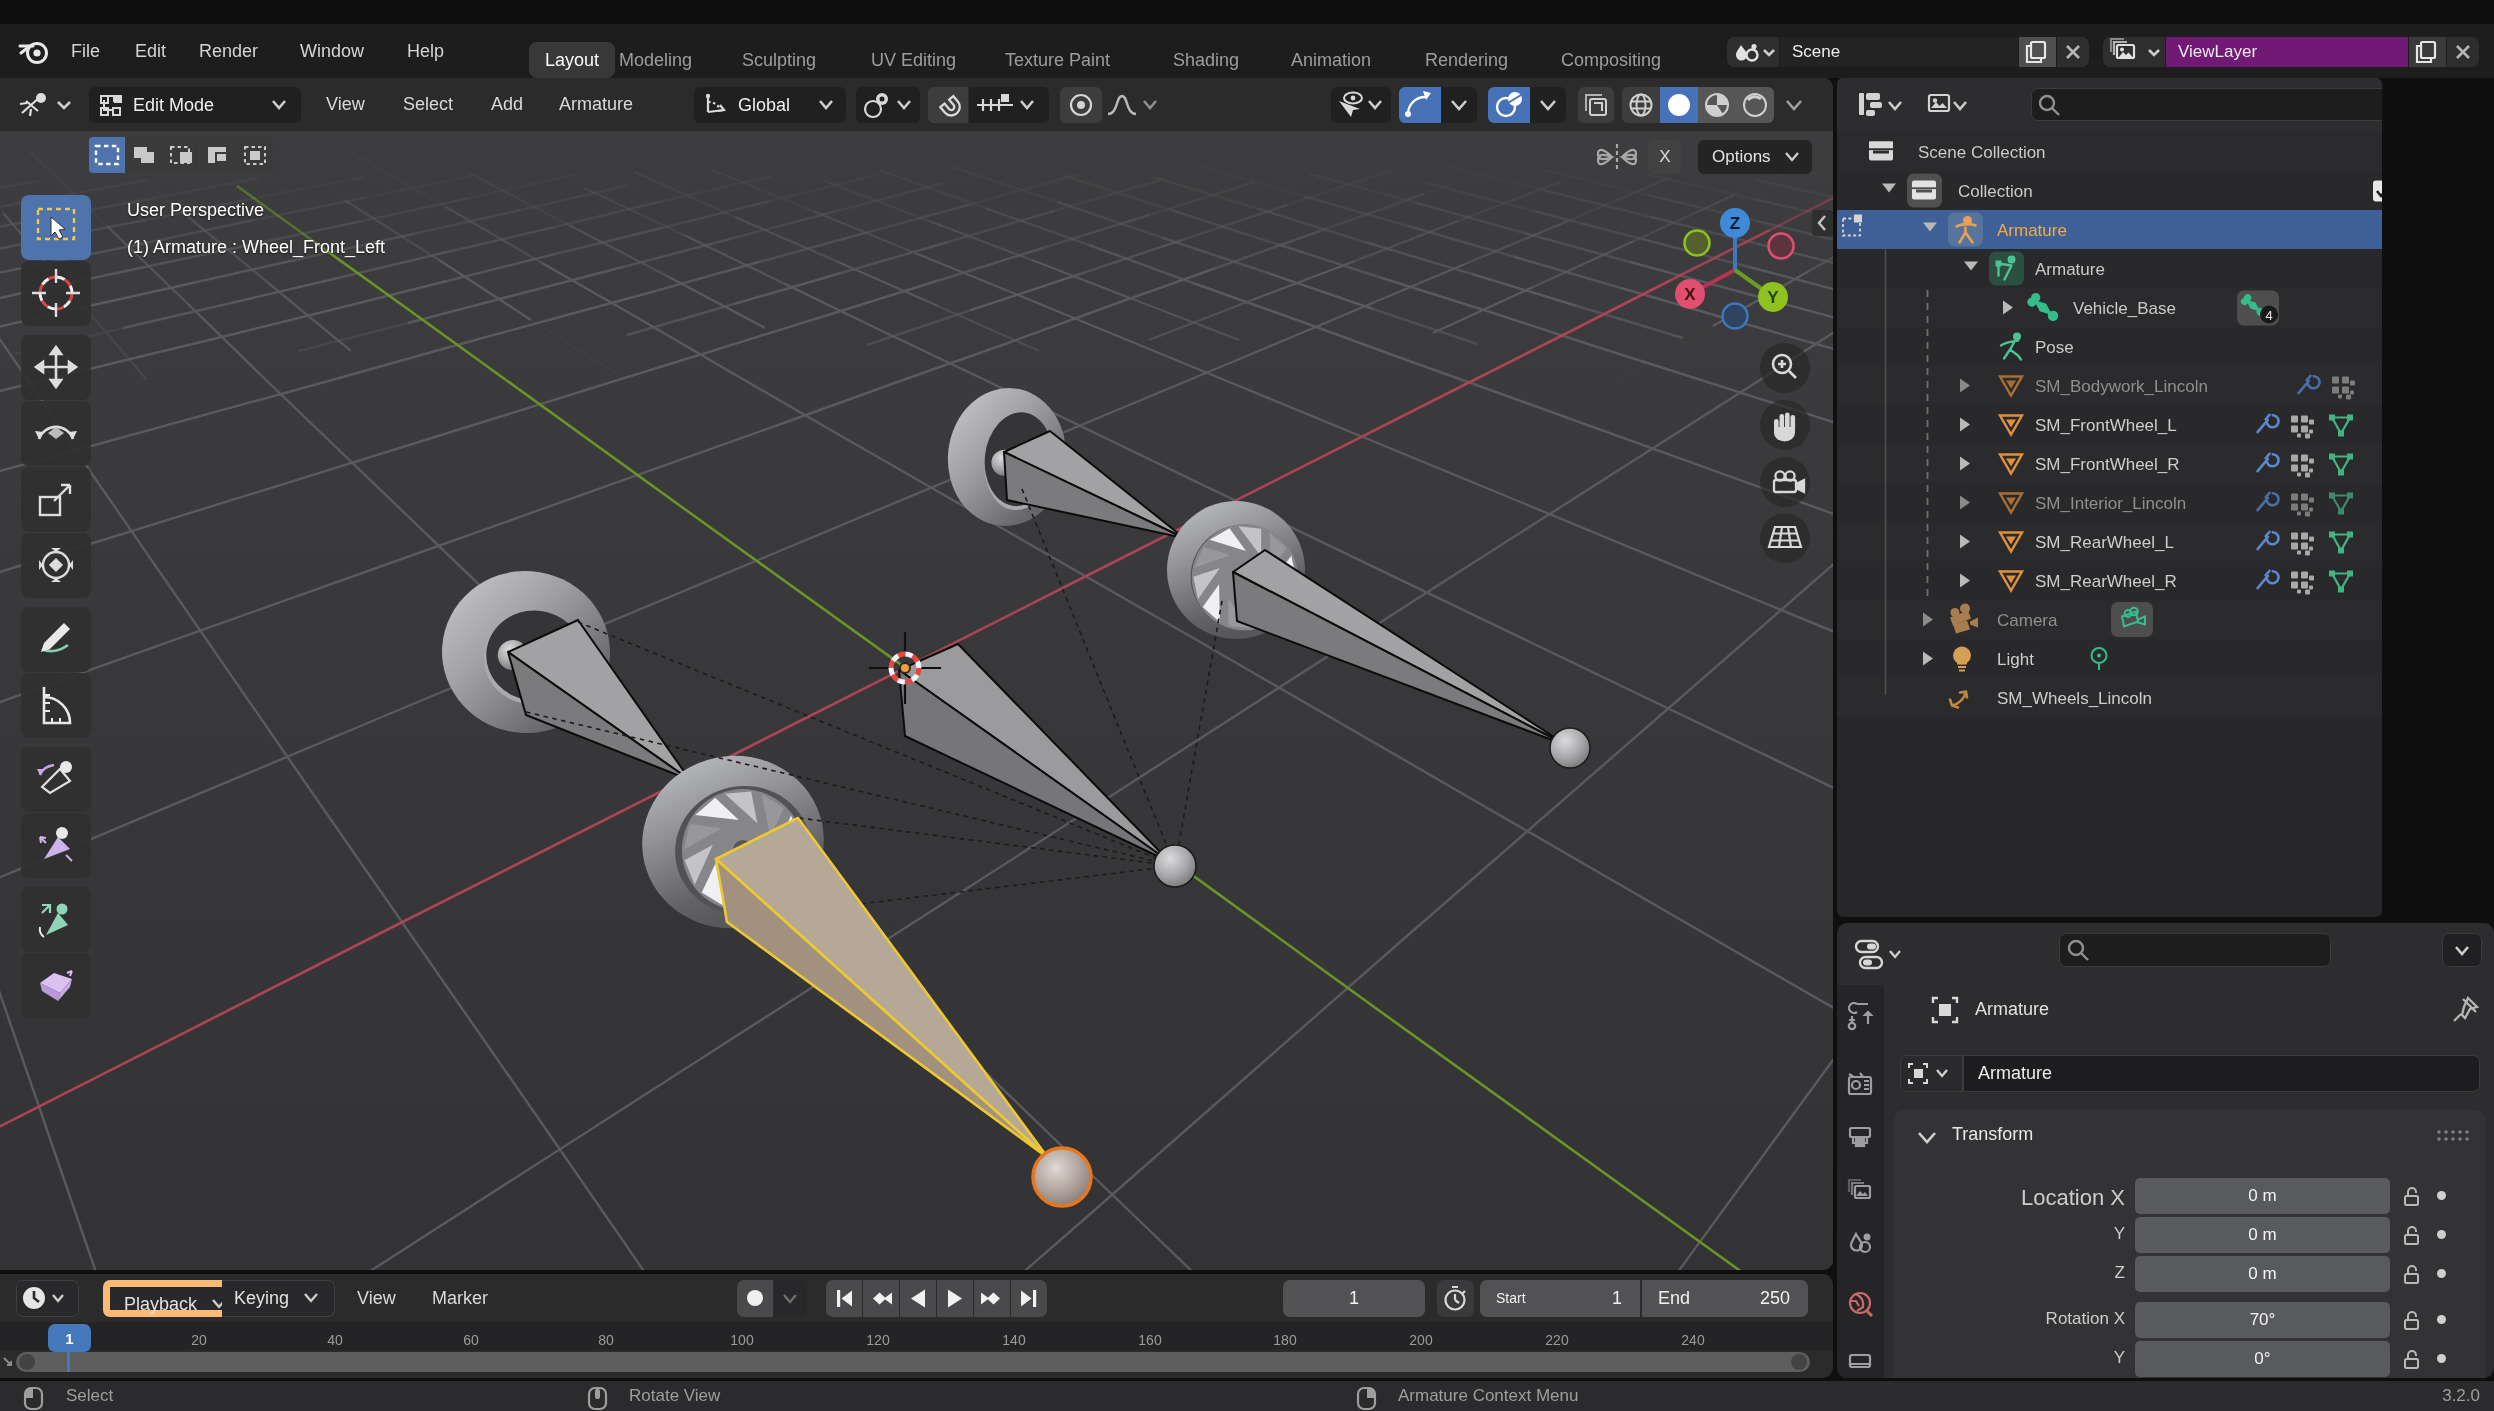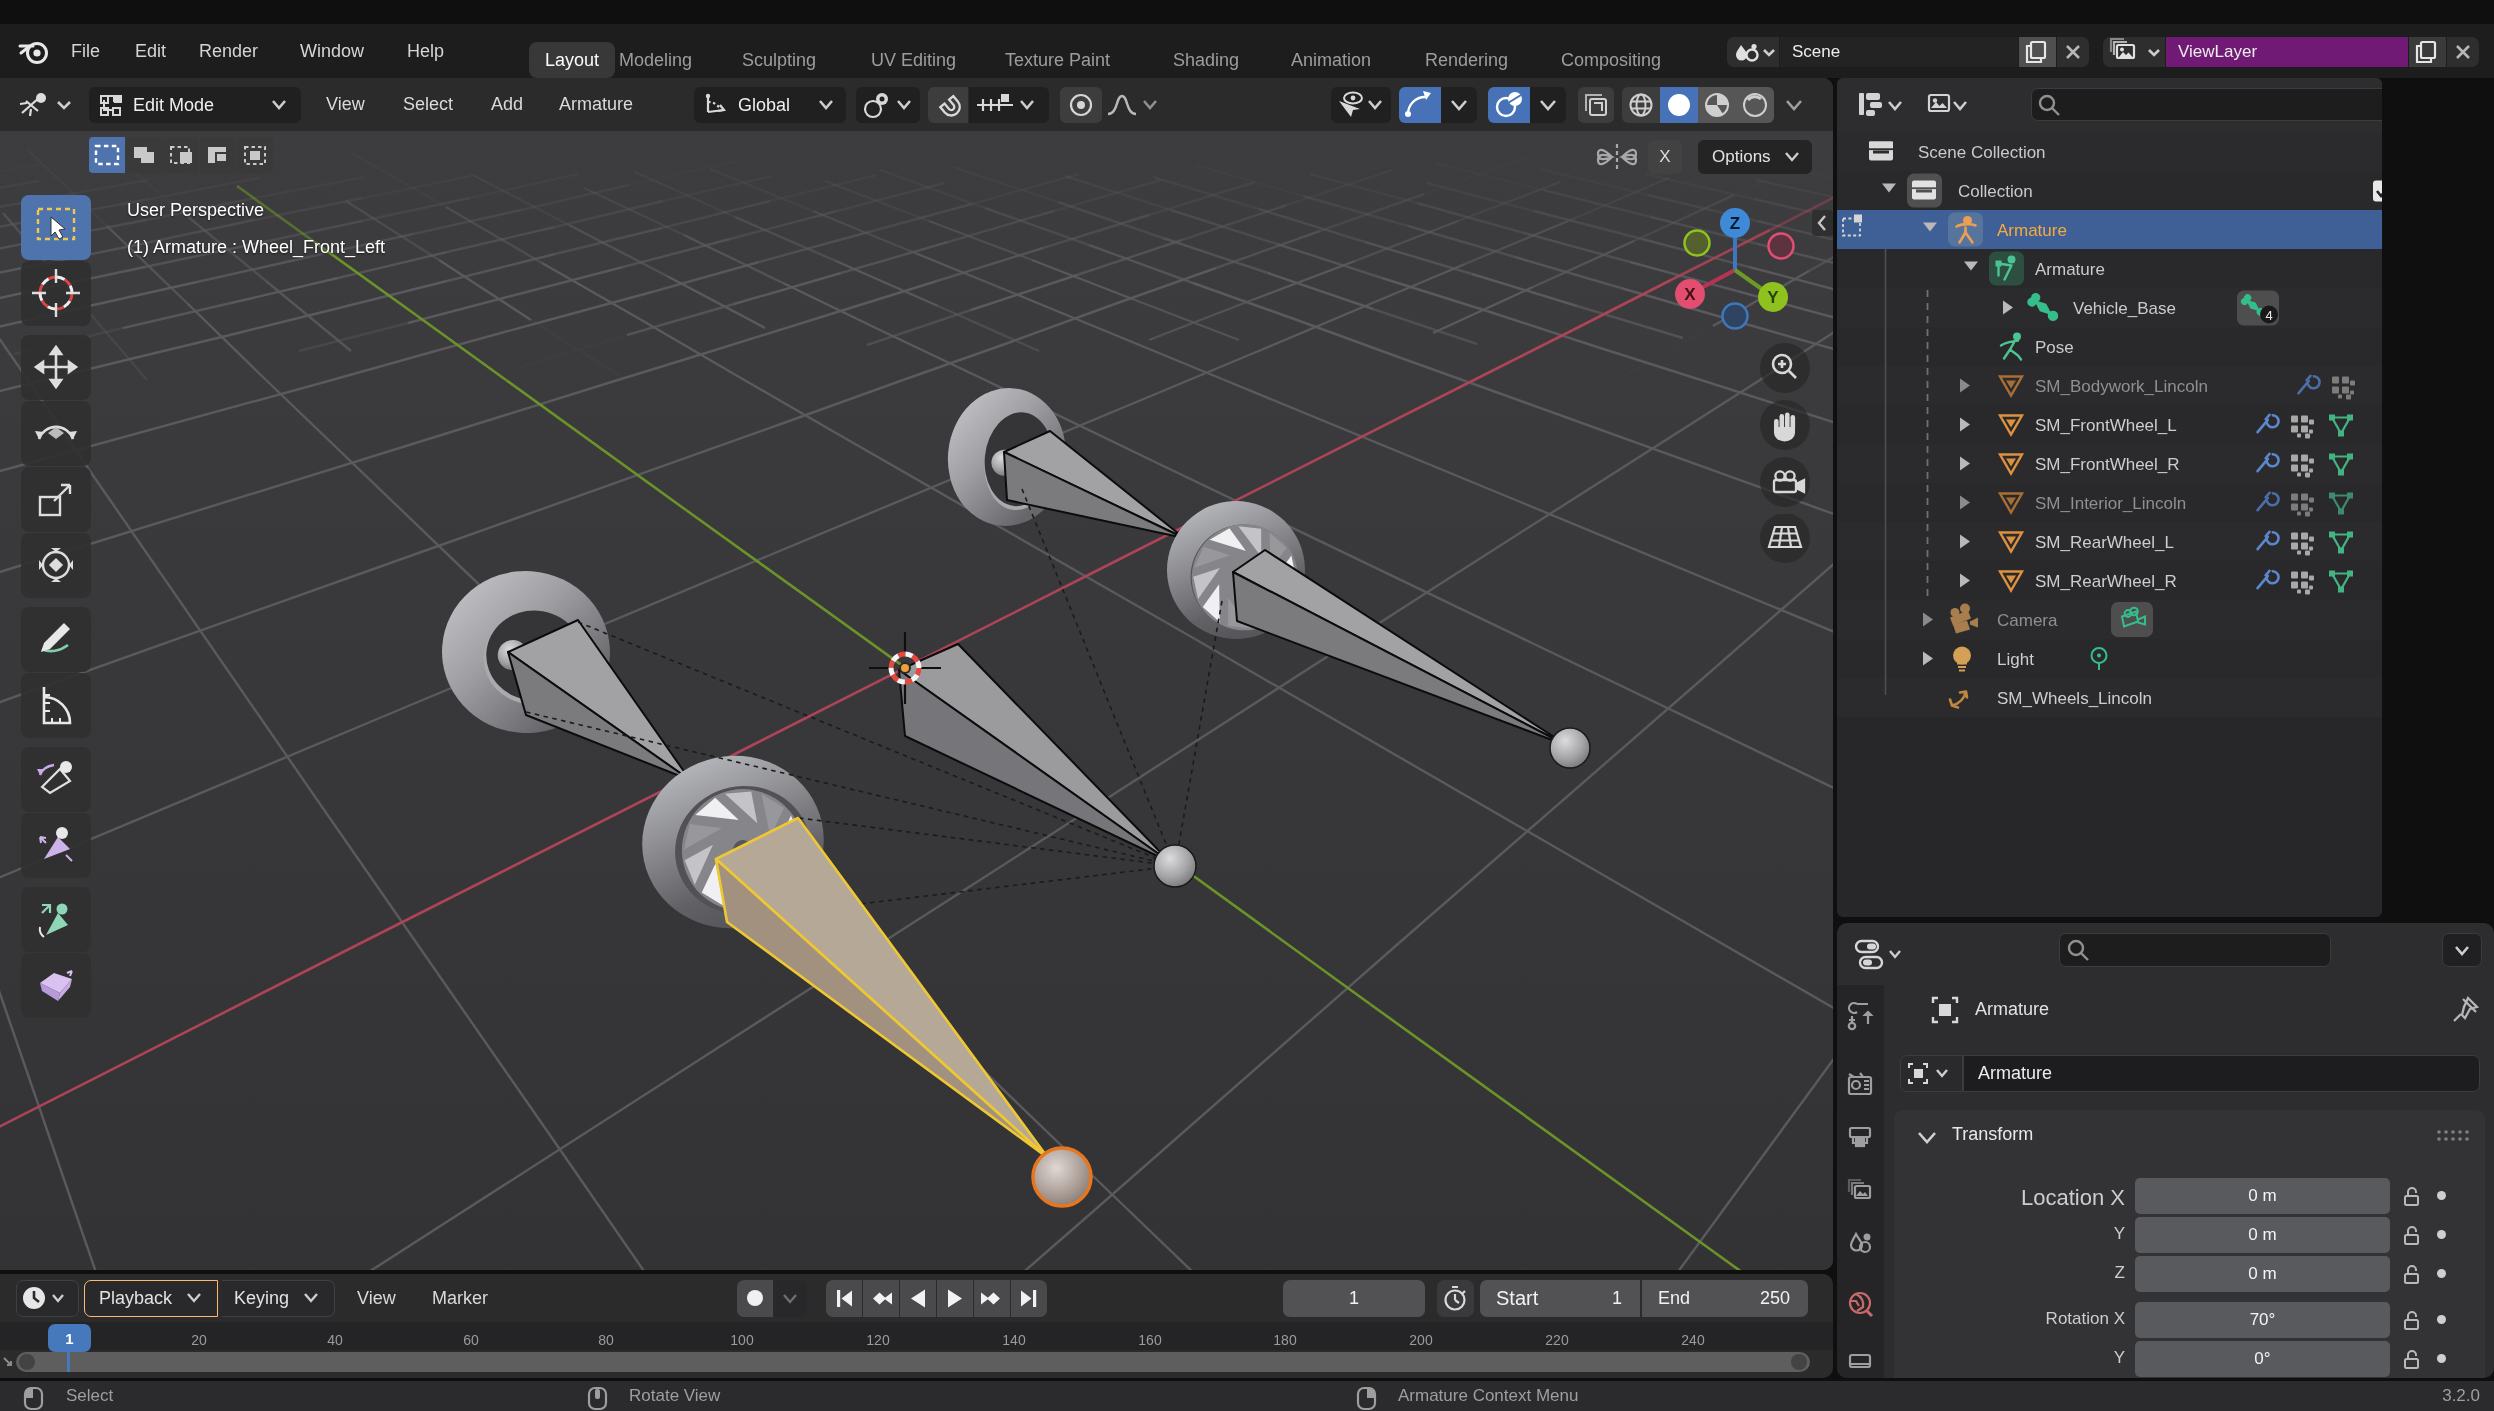--- a/index.html
+++ b/index.html
@@ -1501,21 +1501,21 @@
     </div>
 
   <div id="timeline" class="abs">
       <div class="abs" style="left:0;top:48px;width:1833px;height:28px;background:#242427;"></div>
 <div class="abs" style="left:16px;top:6px;width:63px;height:37px;background:#29292b;border:1px solid #404042;border-radius:7px;">
 <svg width="61" height="35" viewBox="0 0 61 35">
           <circle cx="17" cy="17" r="11" fill="#e6e6e6"></circle>
 <path d="M17 10 v7 l5 4" fill="none" stroke="#29292b" stroke-width="2.6"></path>
 <path d="M36 14 l5 6 l5 -6" fill="none" stroke="#cdcdcd" stroke-width="2.4"></path>
         </svg></div>
-<div class="abs" style="left:84px;top:6px;width:134px;height:37px;background:#29292b;border:1px solid #fdba74;border-radius:7px 0 0 7px;">
+<div class="abs" style="left:103px;top:6px;width:134px;height:37px;background:#29292b;border:7px solid #fdba74;border-radius:7px 0 0 7px;">
 <span class="abs" style="left:14px;line-height:35px;font-size:18px;color:#e2e2e2;">Playback</span>
 <svg class="abs" style="left:98px;top:10px;" width="24" height="16" viewBox="0 0 24 16">
           <path d="M5 3 l6 7 l6 -7" fill="none" stroke="#cdcdcd" stroke-width="2.4"></path>
         </svg>
       </div>
 <div class="abs" style="left:222px;top:6px;width:113px;height:37px;background:#29292b;border:1px solid #404042;border-left:none;border-radius:0 7px 7px 0;">
 <span class="abs" style="left:12px;line-height:35px;font-size:18px;color:#e2e2e2;">Keying</span>
 <svg class="abs" style="left:78px;top:10px;" width="24" height="16" viewBox="0 0 24 16">
           <path d="M5 3 l6 7 l6 -7" fill="none" stroke="#cdcdcd" stroke-width="2.4"></path>
         </svg>
@@ -1572,21 +1572,21 @@
         </svg></div>
 <div class="abs" style="left:1283px;top:6px;width:142px;height:37px;background:#525255;border-radius:7px;text-align:center;line-height:37px;font-size:18px;color:#f2f2f2;">1</div>
 <div class="abs" style="left:1437px;top:6px;width:37px;height:37px;background:#3a3a3d;border-radius:7px;">
 <svg width="37" height="37" viewBox="0 0 37 37">
           <g fill="none" stroke="#d8d8d8" stroke-width="2.2">
 <circle cx="18" cy="20" r="9.5"></circle>
             <path d="M18 20 v-6 M18 20 l4 3 M15 7 h6 M28 11 l-3 3"></path>
           </g>
         </svg></div>
 <div class="abs" style="left:1480px;top:6px;width:160px;height:37px;background:#525255;border-radius:7px 0 0 7px;">
-<span class="abs" style="left:16px;line-height:37px;font-size:20px;color:#f2f2f2;">Start</span>
+<span class="abs" style="left:16px;line-height:37px;font-size:14px;color:#f2f2f2;">Start</span>
 <span class="abs" style="right:18px;line-height:37px;font-size:18px;color:#f2f2f2;">1</span>
       </div>
 <div class="abs" style="left:1642px;top:6px;width:166px;height:37px;background:#525255;border-radius:0 7px 7px 0;">
 <span class="abs" style="left:16px;line-height:37px;font-size:18px;color:#f2f2f2;">End</span>
 <span class="abs" style="right:18px;line-height:37px;font-size:18px;color:#f2f2f2;">250</span>
       </div>
 <svg class="abs" style="left:0;top:0;" width="1833" height="104" viewBox="0 0 1833 104">
         <text x="199" y="71" font-size="14" fill="#9b9b9b" text-anchor="middle">20</text>
         <text x="335" y="71" font-size="14" fill="#9b9b9b" text-anchor="middle">40</text>
         <text x="471" y="71" font-size="14" fill="#9b9b9b" text-anchor="middle">60</text>

